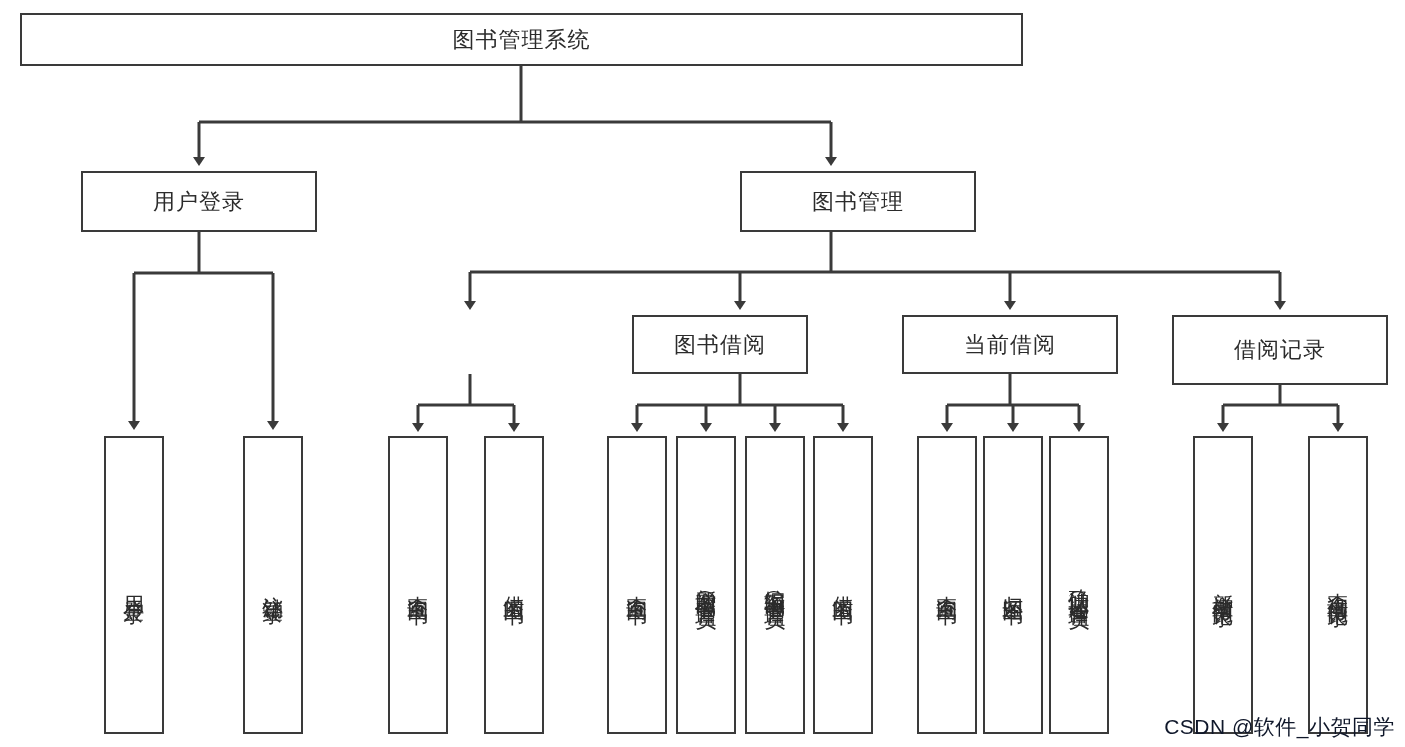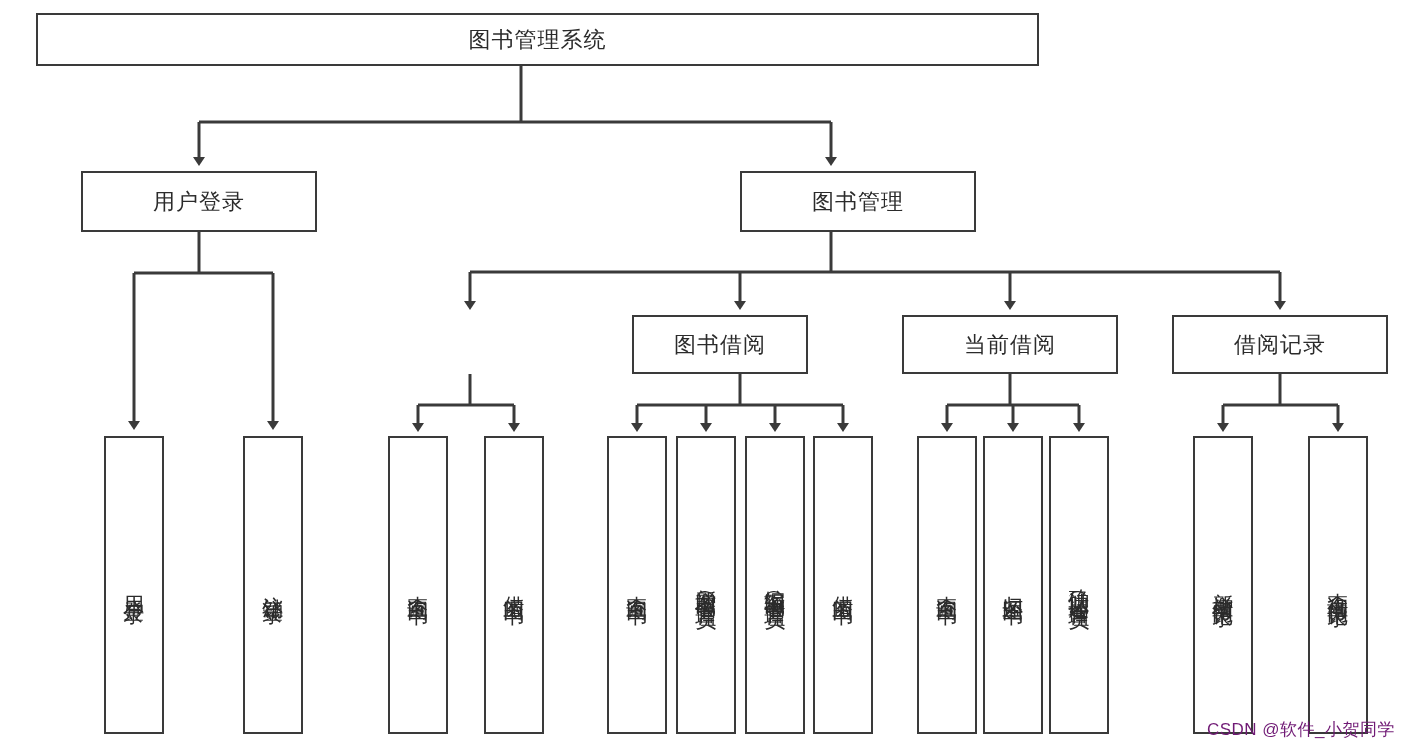--- a/index.html
+++ b/index.html
@@ -52,22 +52,22 @@
     letter-spacing: 3px;
     display: block;
   }
   .node .label {
     white-space: nowrap;
   }
   .watermark {
     position: absolute;
     right: 10px;
     bottom: 6px;
-    font-size: 17px;
-    color: #701a75;
+    font-size: 21px;
+    color: #0f172a;
     letter-spacing: 0.5px;
     white-space: nowrap;
   }
 </style>
 </head>
 <body>
 
 <div id="canvas">
 
   <svg class="connectors" viewBox="0 0 1405 747" xmlns="http://www.w3.org/2000/svg">
@@ -113,38 +113,38 @@
       <path d="M1013,405 L1013,424" marker-end="url(#arr)"></path>
       <path d="M1079,405 L1079,424" marker-end="url(#arr)"></path>
 
       <path d="M1280,374 L1280,405"></path>
       <path d="M1223,405 L1338,405"></path>
       <path d="M1223,405 L1223,424" marker-end="url(#arr)"></path>
       <path d="M1338,405 L1338,424" marker-end="url(#arr)"></path>
     </g>
   </svg>
 
-  <div class="node h" id="node-root" style="left: 20px; top: 13px; width: 1003px; height: 53px; margin-left: 16px;">
+  <div class="node h" id="node-root" style="left: 20px; top: 13px; width: 1003px; height: 53px;">
     <span class="label">图书管理系统</span>
   </div>
 
   <div class="node h" id="node-user-login" style="left: 81px; top: 171px; width: 236px; height: 61px;">
     <span class="label">用户登录</span>
   </div>
   <div class="node h" id="node-book-manage" style="left: 712px; top: 171px; width: 236px; height: 61px; margin-left: 28px;">
     <span class="label">图书管理</span>
   </div>
 
   <div class="node h" id="node-book-borrow" style="left: 632px; top: 315px; width: 176px; height: 59px;">
     <span class="label">图书借阅</span>
   </div>
   <div class="node h" id="node-current-borrow" style="left: 902px; top: 315px; width: 216px; height: 59px;">
     <span class="label">当前借阅</span>
   </div>
-  <div class="node h" id="node-borrow-record" style="left: 1172px; top: 315px; width: 216px; height: 59px;">
+  <div class="node h" id="node-borrow-record" style="left: 1172px; top: 315px; width: 216px; height: 70px;">
     <span class="label">借阅记录</span>
   </div>
 
   <div class="node v" id="node-leaf-0" style="left: 104px; top: 436px; width: 60px; height: 298px;">
     <span class="vtext">用户登录</span>
   </div>
   <div class="node v" id="node-leaf-1" style="left: 243px; top: 436px; width: 60px; height: 298px;">
     <span class="vtext">注销登录</span>
   </div>
   <div class="node v" id="node-leaf-2" style="left: 388px; top: 436px; width: 60px; height: 298px;">

